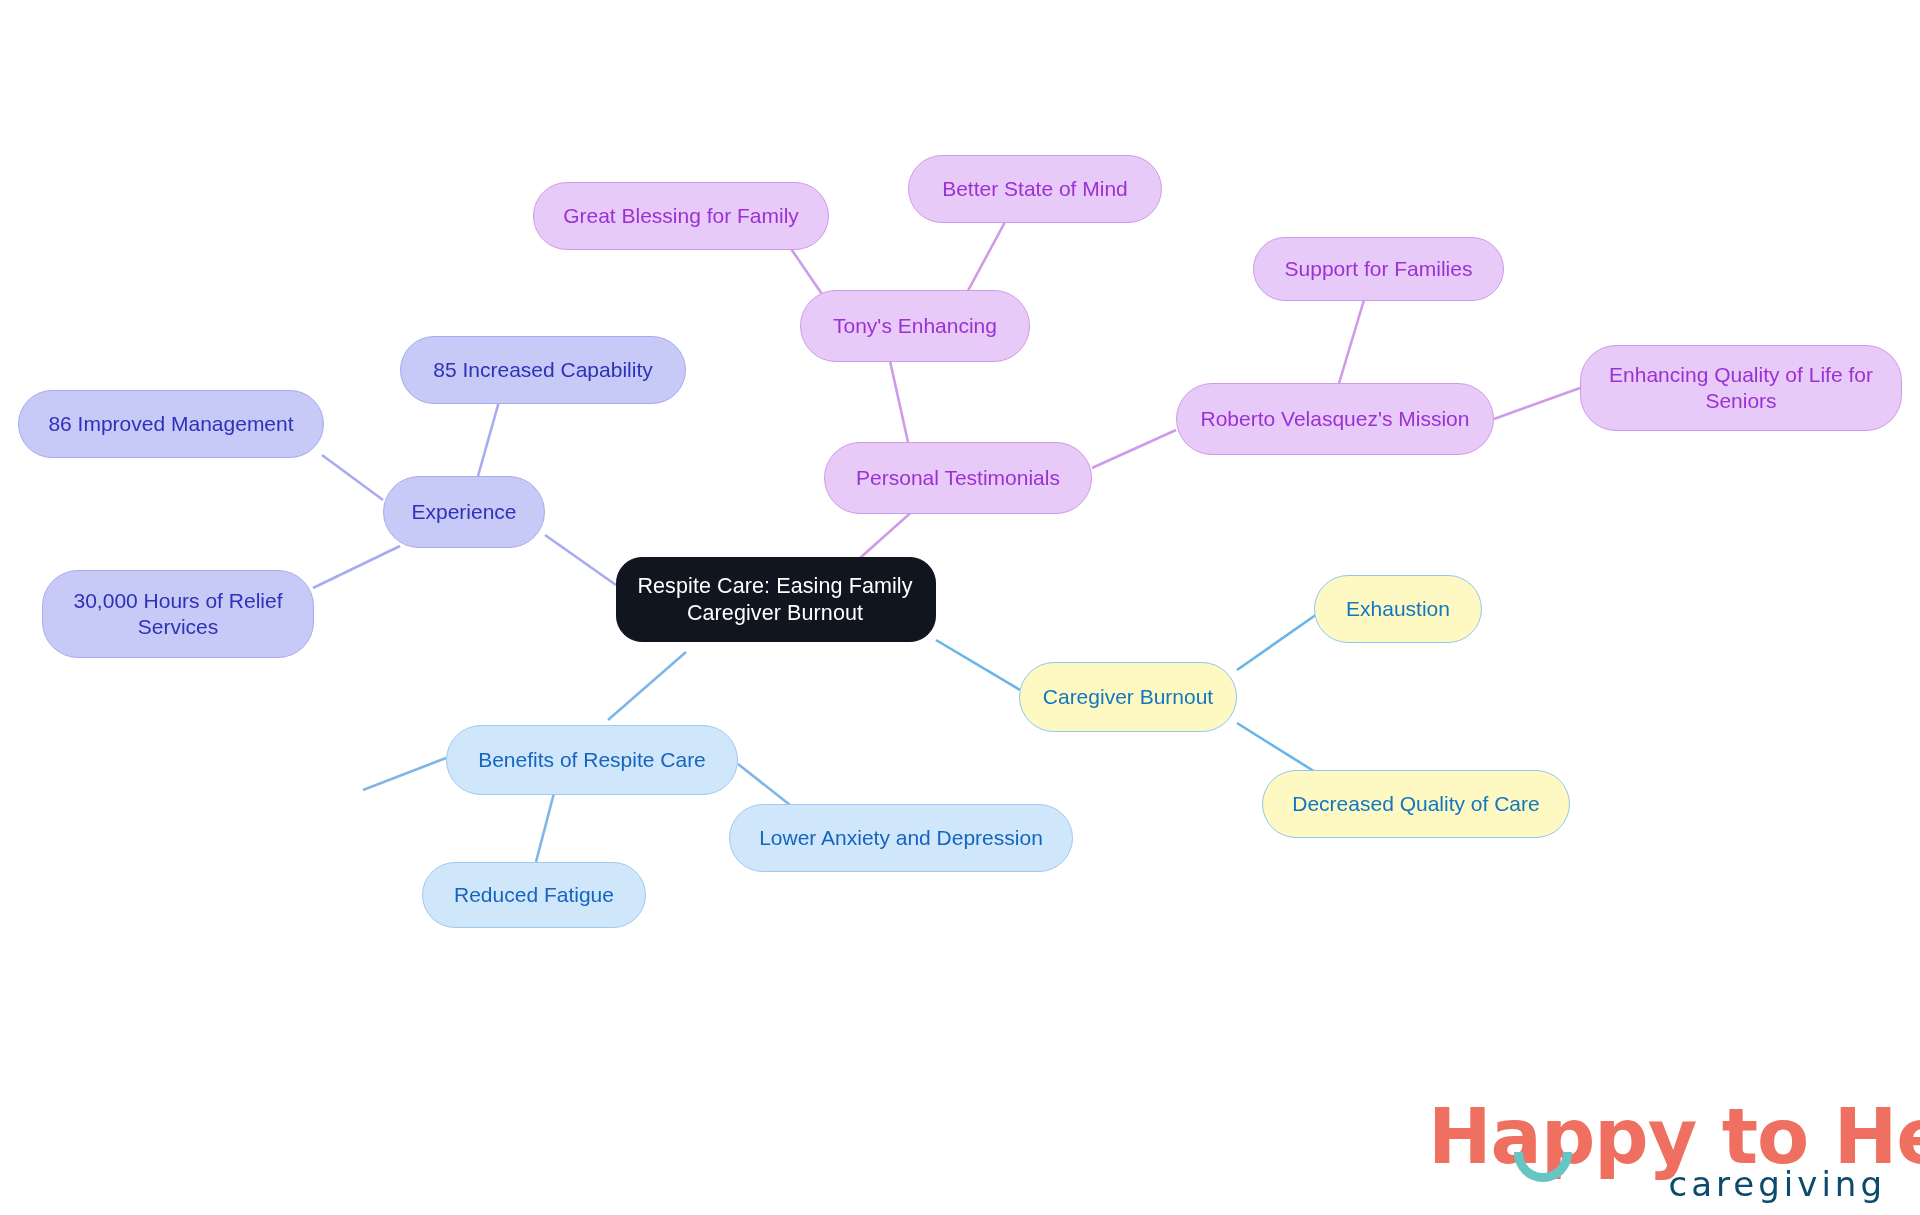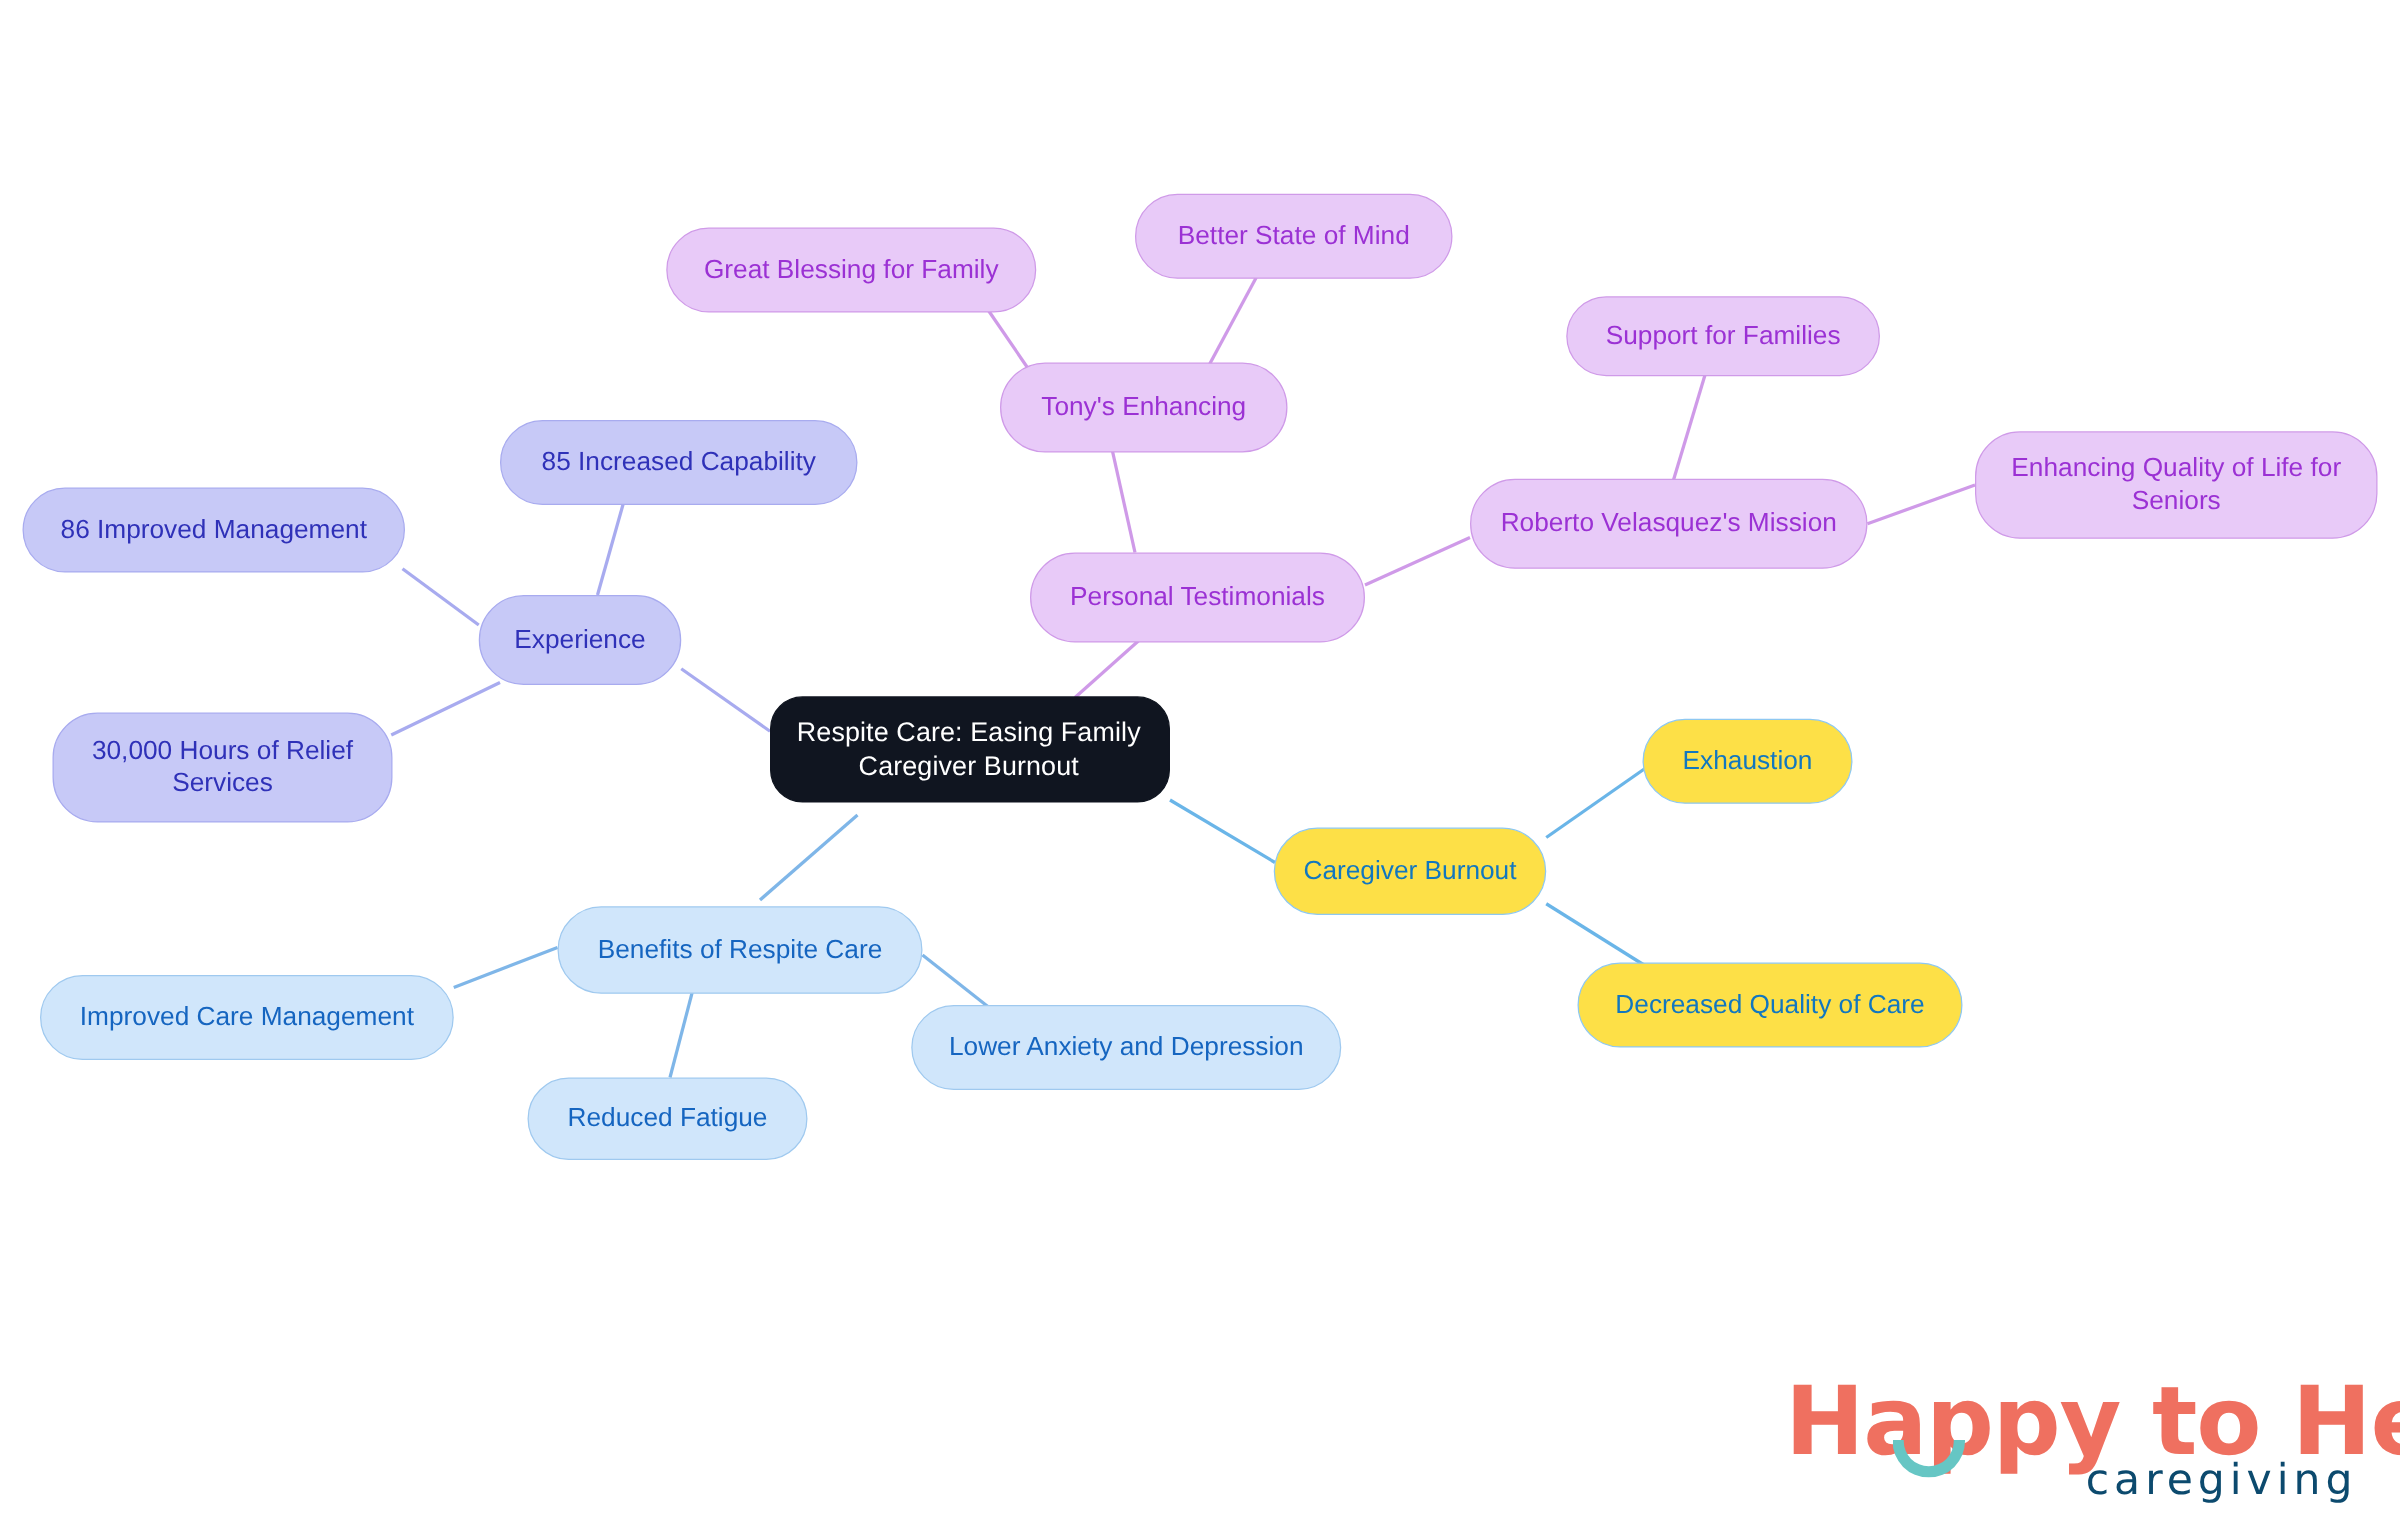--- a/index.html
+++ b/index.html
@@ -63,21 +63,21 @@
   }
 
   .node-purple {
     background: #e8caf8;
     border-color: #cf9ae8;
     color: #9b31d4;
     font-size: 21px;
   }
 
   .node-cyan {
-    background: #fde047;
+    background: #fef9c3;
     border-color: #8ec8f1;
     color: #1177c0;
     font-size: 21px;
   }
 
   .node-blue {
     background: #d0e6fb;
     border-color: #9fc9ef;
     color: #1565c0;
     font-size: 21px;
@@ -182,21 +182,20 @@
 Seniors</div>
 
   <div class="node node-cyan" style="left:1019px; top:662px; width:218px; height:70px;">Caregiver Burnout</div>
 
   <div class="node node-cyan" style="left:1314px; top:575px; width:168px; height:68px;">Exhaustion</div>
 
   <div class="node node-cyan" style="left:1262px; top:770px; width:308px; height:68px;">Decreased Quality of Care</div>
 
   <div class="node node-blue" style="left:446px; top:714px; width:292px; height:70px;margin-top:11px;">Benefits of Respite Care</div>
 
-  <div class="node node-blue" style="left:32px; top:780px; width:331px; height:68px;">Improved Care Management</div>
 
   <div class="node node-blue" style="left:422px; top:862px; width:224px; height:66px;">Reduced Fatigue</div>
 
   <div class="node node-blue" style="left:729px; top:804px; width:344px; height:68px;">Lower Anxiety and Depression</div>
 
   <div id="brand-logo">
     <div class="logo-wordmark">Happy to Help</div>
     <div class="logo-smile"></div>
     <div class="logo-sub">caregiving</div>
   </div>

